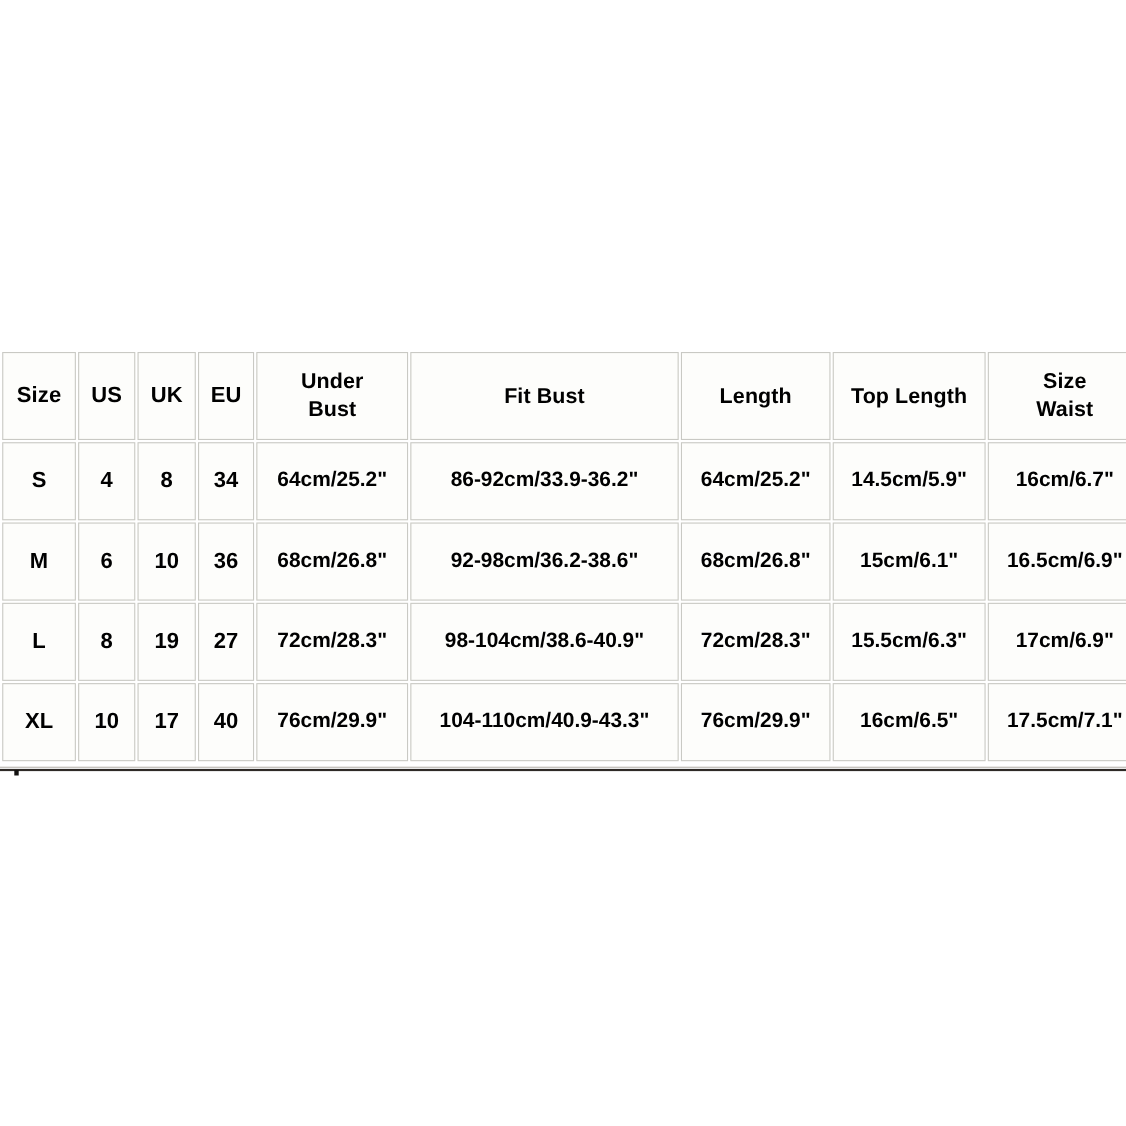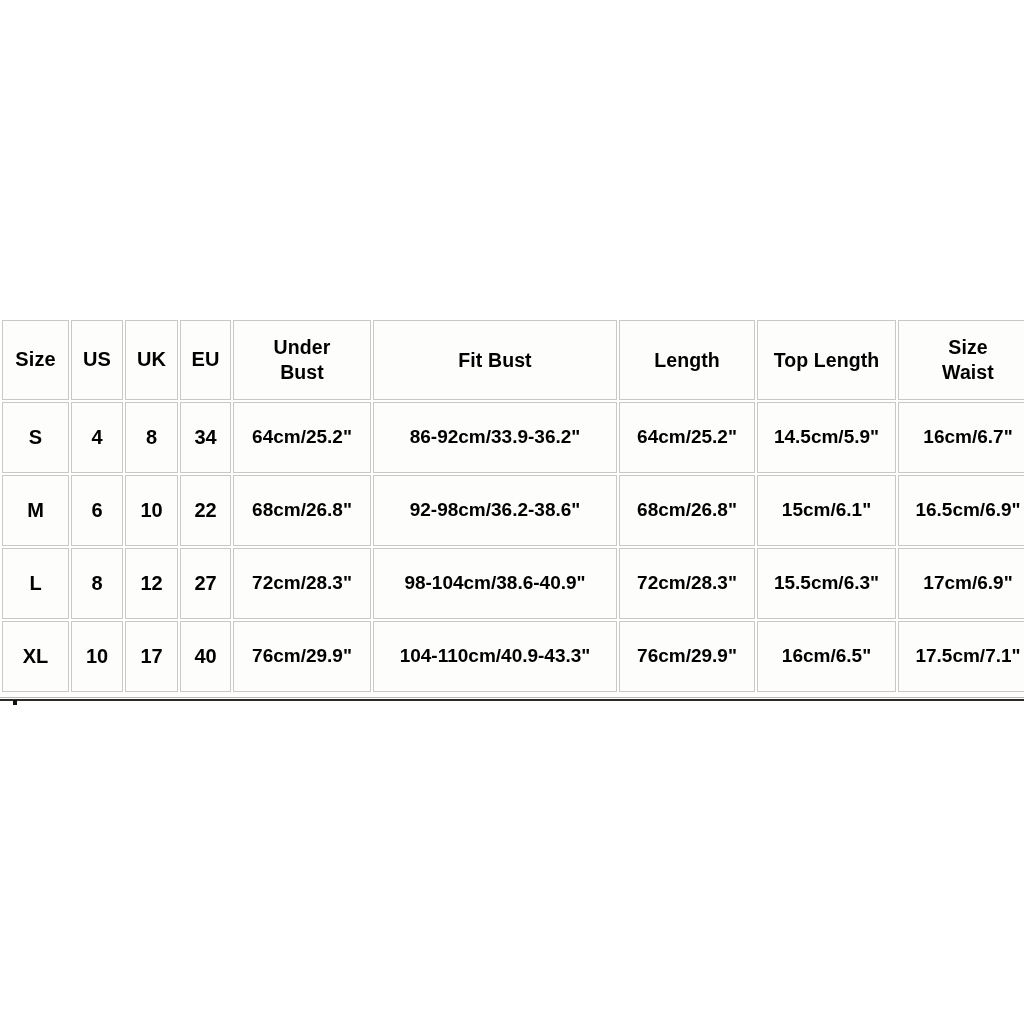--- a/index.html
+++ b/index.html
@@ -141,31 +141,31 @@
         <td>64cm/25.2"</td>
         <td>86-92cm/33.9-36.2"</td>
         <td>64cm/25.2"</td>
         <td>14.5cm/5.9"</td>
         <td>16cm/6.7"</td>
       </tr>
       <tr>
         <td class="col-size">M</td>
         <td class="col-us">6</td>
         <td class="col-uk">10</td>
-        <td class="col-eu">22</td>
+        <td class="col-eu">36</td>
         <td>68cm/26.8"</td>
         <td>92-98cm/36.2-38.6"</td>
         <td>68cm/26.8"</td>
         <td>15cm/6.1"</td>
         <td>16.5cm/6.9"</td>
       </tr>
       <tr>
         <td class="col-size">L</td>
         <td class="col-us">8</td>
-        <td class="col-uk">12</td>
+        <td class="col-uk">19</td>
         <td class="col-eu">27</td>
         <td>72cm/28.3"</td>
         <td>98-104cm/38.6-40.9"</td>
         <td>72cm/28.3"</td>
         <td>15.5cm/6.3"</td>
         <td>17cm/6.9"</td>
       </tr>
       <tr>
         <td class="col-size">XL</td>
         <td class="col-us">10</td>

